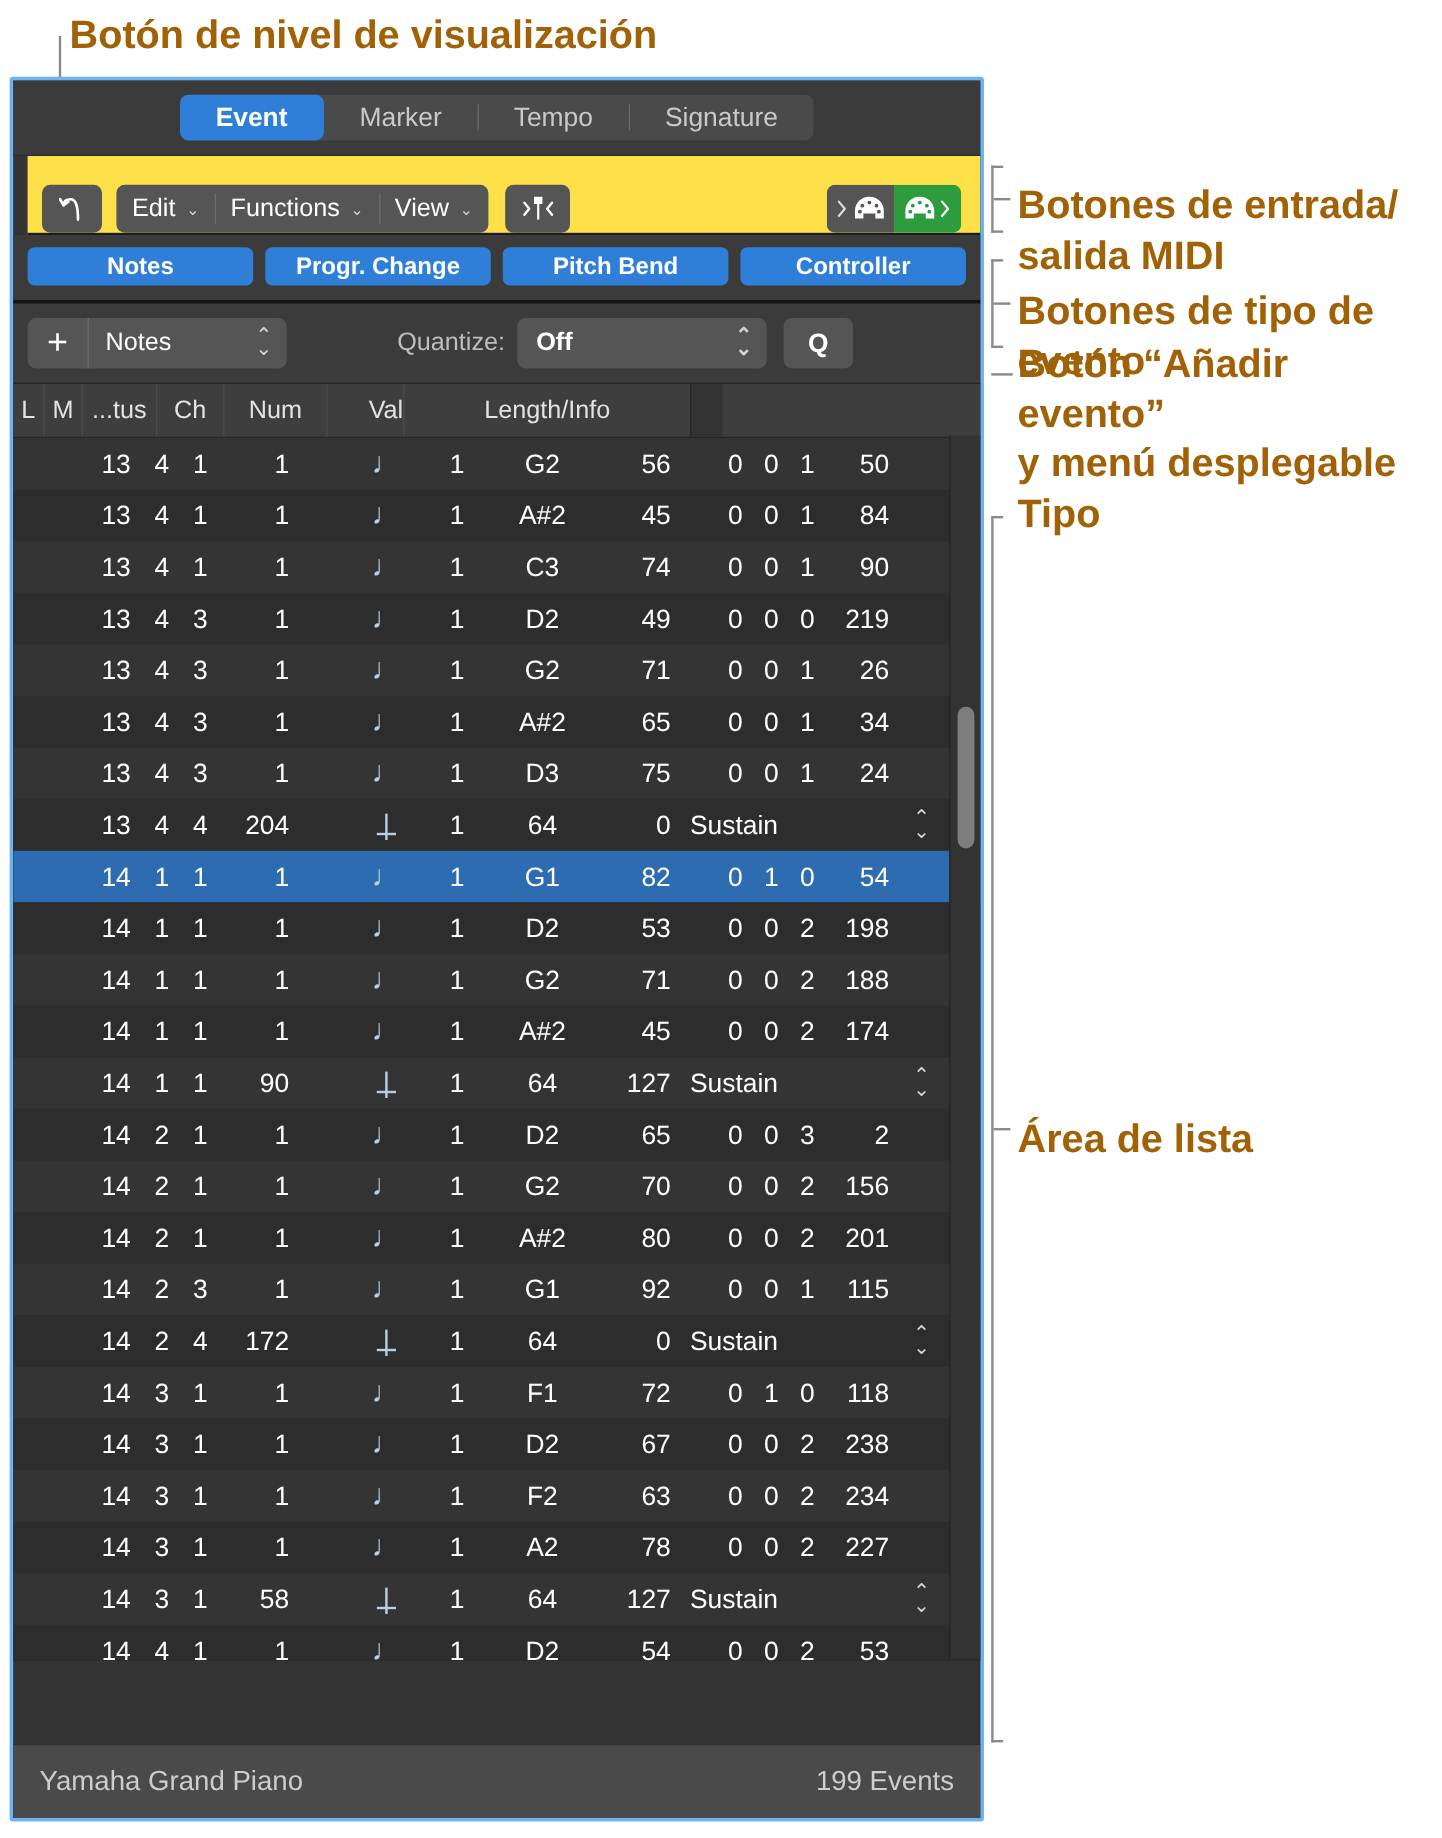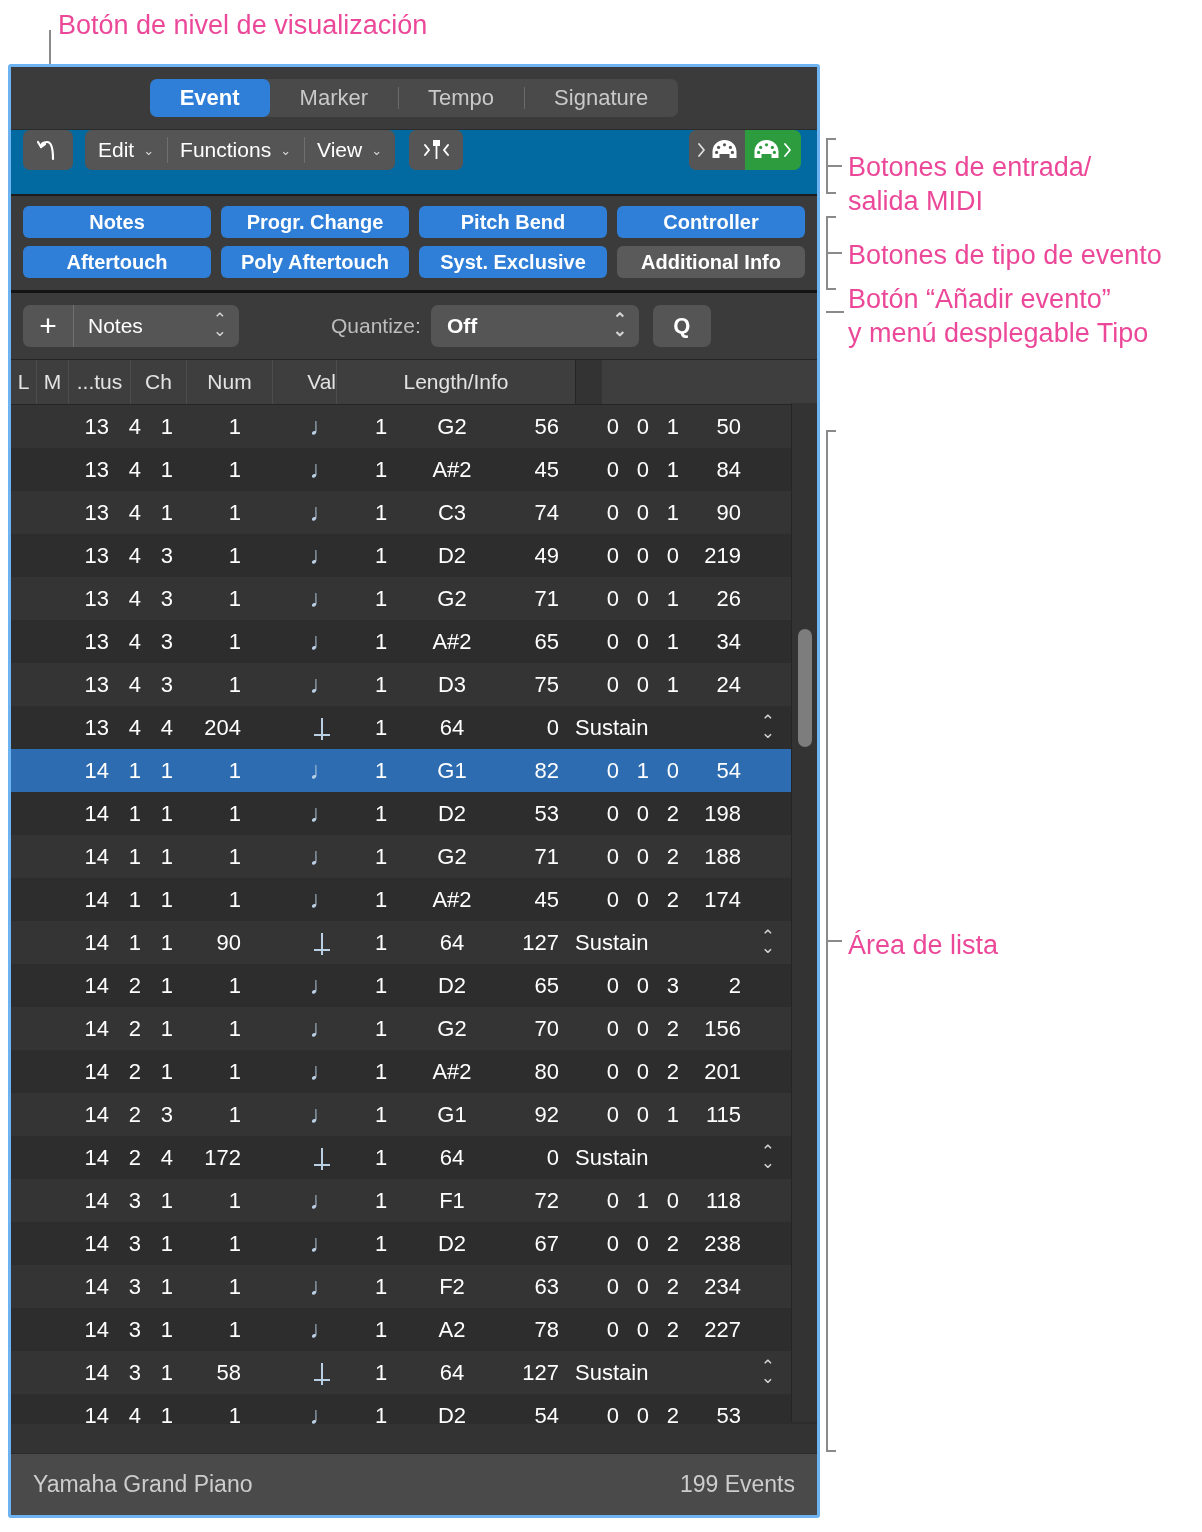--- a/index.html
+++ b/index.html
@@ -11,25 +11,26 @@
     width: 1202px;
     height: 1532px;
     position: relative;
     font-family: "Liberation Sans", sans-serif;
     overflow: hidden;
   }
 
   
   .callout {
     position: absolute;
-    color: #ec4899;
-    font-size: 27px;
+    color: #a16207;
+    font-size: 33px;
     line-height: 1.26;
     font-family: "Liberation Sans", sans-serif;
     white-space: pre-line;
+    font-weight: bold;
   }
   .leader {
     position: absolute;
     background: #8a8a8a;
   }
   .bracket {
     position: absolute;
     border-left: 2px solid #8a8a8a;
   }
   .bracket .cap-top,
@@ -91,26 +92,27 @@
     background: #2f7ed8;
     color: #ffffff;
     font-weight: bold;
   }
   .tab.active::before { display: none; }
   .tab.active + .tab::before { display: none; }
 
   
   .toolbar {
     height: 66px;
-    background: #0369a1;
-    display: flex;
-    align-items: flex-start;
+    background: #fde047;
+    display: flex;
+    align-items: flex-end;
     padding: 0 12px;
     border-bottom: 2px solid #1c1c1c;
     box-sizing: border-box;
+    margin-left: 12px;
   }
   .tb-btn {
     background: #555555;
     border-radius: 7px;
     height: 40px;
     display: flex;
     align-items: center;
     justify-content: center;
     color: #ffffff;
     font-size: 21px;
@@ -537,26 +539,20 @@
     </div>
   </div>
 
   <div class="typepanel">
     <div class="typerow">
       <div class="typebtn">Notes</div>
       <div class="typebtn">Progr. Change</div>
       <div class="typebtn">Pitch Bend</div>
       <div class="typebtn">Controller</div>
     </div>
-    <div class="typerow">
-      <div class="typebtn">Aftertouch</div>
-      <div class="typebtn">Poly Aftertouch</div>
-      <div class="typebtn">Syst. Exclusive</div>
-      <div class="typebtn off">Additional Info</div>
-    </div>
   </div>
 
   <div class="addbar">
     <div class="addgroup">
       <div class="plus-btn">+</div>
       <div class="typepop">
         <span>Notes</span>
         <span class="stepper">
             <span>⌃</span>
             <span>⌄</span>

